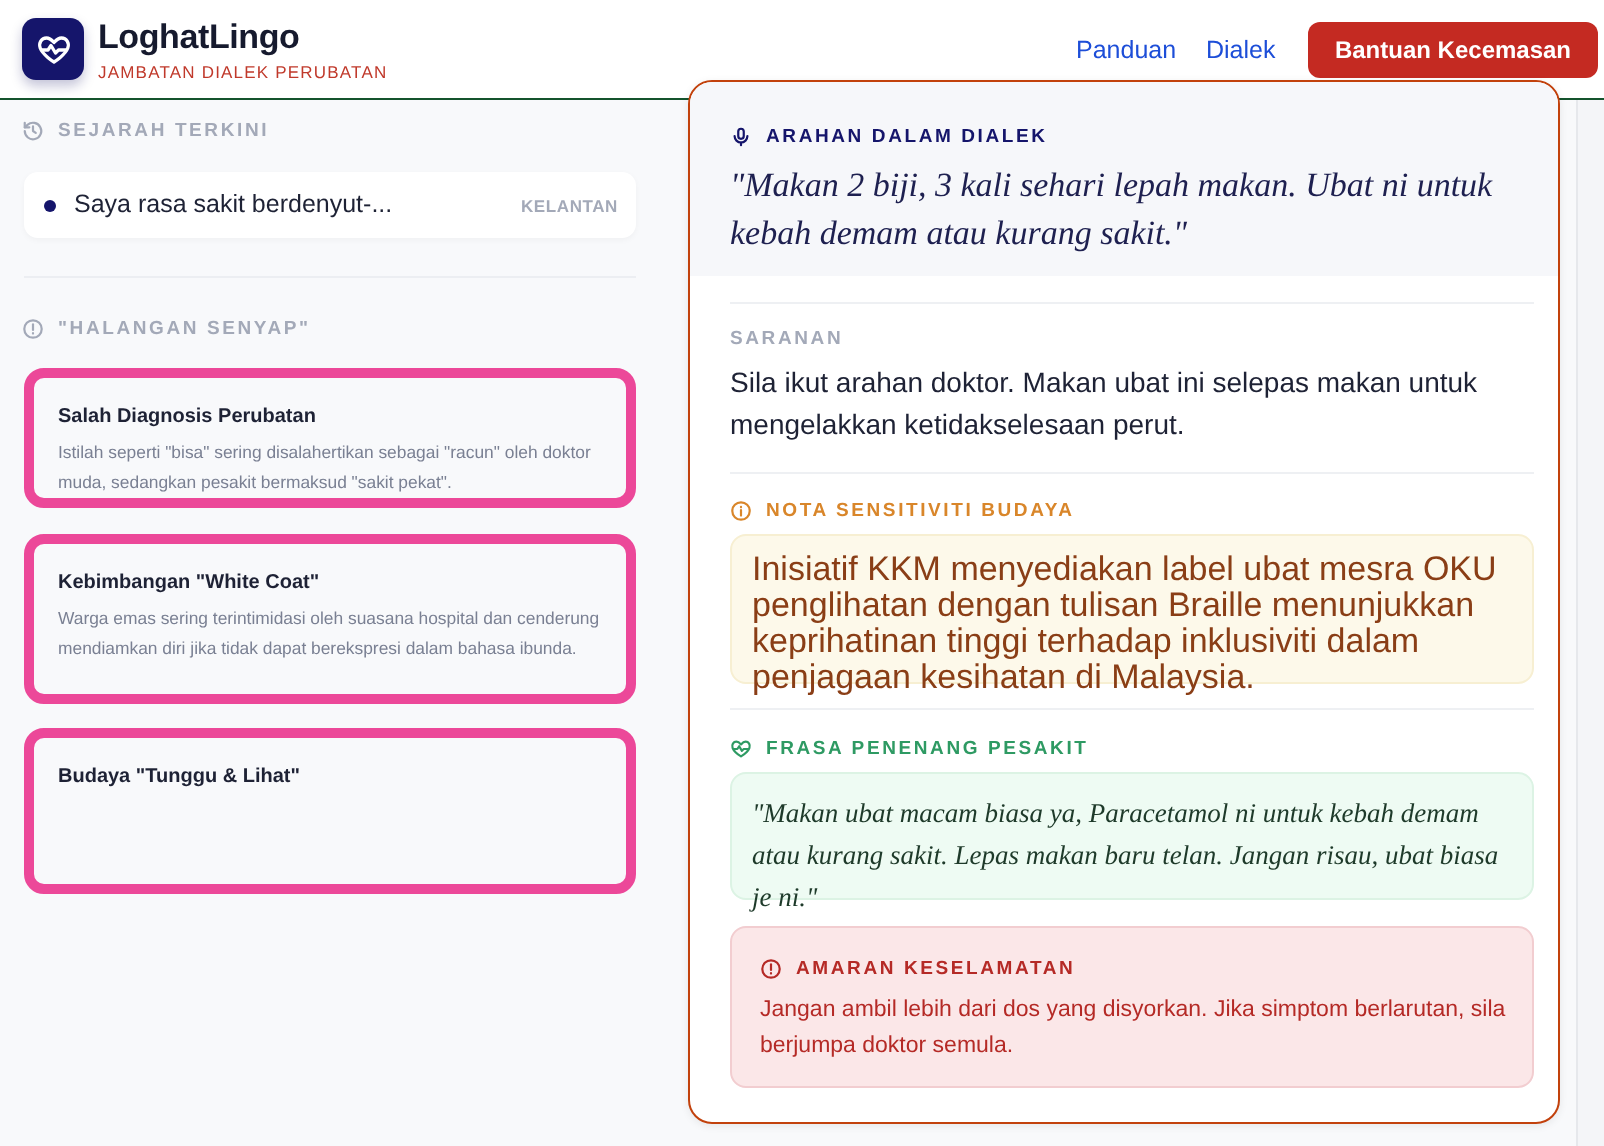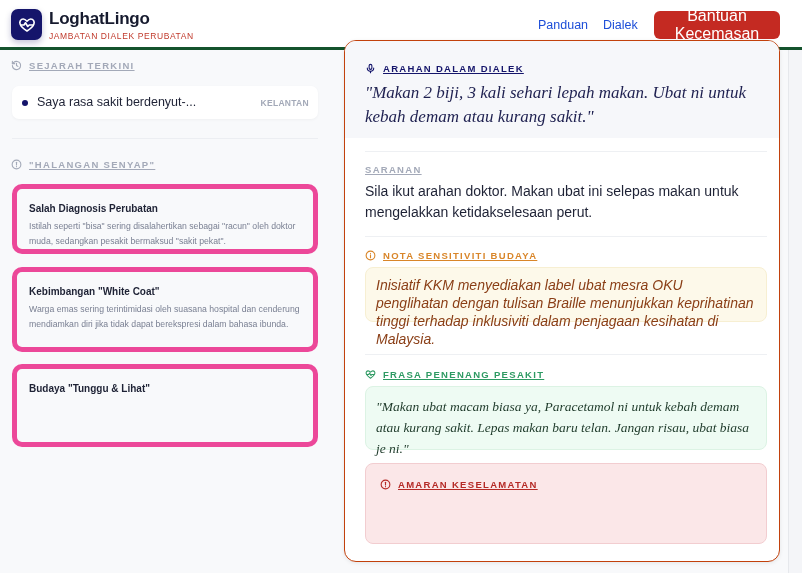--- a/index.html
+++ b/index.html
@@ -1,48 +1,48 @@
 <!DOCTYPE html>
 <html><head>
 <meta charset="utf-8">
 <style>
   * { box-sizing: border-box; margin: 0; padding: 0; }
   html, body { width: 802px; height: 573px; overflow: hidden; }
   body { background: #f8f9fb; font-family: "Liberation Sans", sans-serif; color: #1e2235; position: relative; }
 
-  .header { position: absolute; left: 0; top: 0; width: 802px; height: 50px; background: #ffffff; border-bottom: 3px solid #14532d; }
+  .header { position: absolute; left: 0; top: 0; width: 802px; height: 50px; background: #ffffff; border-bottom: 1px solid #14532d; }
   .logo-box { position: absolute; left: 11px; top: 9px; width: 31px; height: 31px; border-radius: 7px; background: #15156b; box-shadow: 0 3px 6px rgba(20,20,100,0.25); display: flex; align-items: center; justify-content: center; }
   .brand-name { position: absolute; left: 49px; top: 9px; font-size: 17px; font-weight: bold; color: #161a2e; letter-spacing: -0.2px; }
   .brand-sub { position: absolute; left: 49px; top: 31px; font-size: 8.5px; font-weight: normal; color: #c0392b; letter-spacing: 0.6px; }
   .nav-link { position: absolute; top: 18px; font-size: 12.5px; color: #1d4ed8; }
   .nav-panduan { left: 538px; }
   .nav-dialek { left: 603px; }
-  .help-btn { position: absolute; left: 654px; top: 11px; width: 126px; height: 28px; background: #c42a22; color: #fff; border-radius: 6px; font-size: 16px; font-weight: normal; display: flex; align-items: center; justify-content: center; border: none; }
+  .help-btn { position: absolute; left: 654px; top: 11px; width: 145px; height: 28px; background: #c42a22; color: #fff; border-radius: 6px; font-size: 12px; font-weight: bold; display: flex; align-items: center; justify-content: center; border: none; }
 
-  .sec-head { position: absolute; font-size: 9.5px; font-weight: bold; letter-spacing: 1.3px; display: flex; gap: 7px; text-decoration: underline; }
+  .sec-head { position: absolute; font-size: 9.5px; font-weight: bold; letter-spacing: 1.3px; display: flex; gap: 7px; }
   .left-head { color: #a3a9b8; left: 11px; }
   .history-card { position: absolute; left: 12px; top: 86px; width: 306px; height: 33px; background: #fff; border-radius: 7px; box-shadow: 0 1px 3px rgba(0,0,0,0.04); }
   .history-dot { position: absolute; left: 10px; top: 14px; width: 6px; height: 6px; border-radius: 50%; background: #15156b; }
   .history-text { position: absolute; left: 25px; top: 9px; font-size: 12.5px; color: #1e2235; text-align: right; }
   .history-tag { position: absolute; right: 9px; top: 12px; font-size: 8.5px; font-weight: bold; color: #a3a9b8; letter-spacing: 0.3px; }
   .left-divider { position: absolute; left: 12px; top: 138px; width: 306px; height: 1px; background: #eceef2; }
 
   .barrier-card { position: absolute; left: 12px; width: 306px; background: #f8f9fb; border: 5px solid #ec4899; border-radius: 10px; padding: 14px 12px 12px 12px; }
   .barrier-title { font-size: 10px; font-weight: bold; color: #1e2235; margin-bottom: 5px; }
   .barrier-desc { font-size: 8.7px; color: #7a8093; line-height: 15px; }
 
   .main-card { position: absolute; left: 344px; top: 40px; width: 436px; height: 522px; background: #fff; border-radius: 12px; box-shadow: 0 1px 4px rgba(0,0,0,0.08); border: 1px solid #c2410c; overflow: hidden; }
   .dialect-block { position: absolute; left: 0; top: 0; width: 436px; height: 97px; background: #f6f7fa; }
   .dialect-head { left: 20px; top: 22px; color: #15156b; }
   .dialect-quote { position: absolute; left: 20px; top: 40px; width: 400px; font-family: "Liberation Serif", serif; font-style: italic; font-size: 17px; line-height: 24px; color: #1e2050; }
   .divider { position: absolute; left: 20px; width: 402px; height: 1px; background: #eef0f3; }
   .saranan-head { left: 20px; top: 123px; color: #a3a9b8; }
   .saranan-text { position: absolute; left: 20px; top: 140px; width: 400px; font-size: 14px; line-height: 21px; color: #1e2235; }
   .culture-head { left: 20px; top: 209px; color: #d9862a; }
-  .culture-box { position: absolute; left: 20px; top: 226px; width: 402px; height: 55px; background: #fdf9ea; border: 1px solid #f7efd2; border-radius: 8px; padding: 8px 10px; font-size: 14px; font-style: italic; color: #8a3e16; line-height: 18px; }
+  .culture-box { position: absolute; left: 20px; top: 226px; width: 402px; height: 75px; background: #fdf9ea; border: 1px solid #f7efd2; border-radius: 8px; padding: 8px 10px; font-size: 17px; color: #8a3e16; line-height: 18px; }
   .phrase-head { left: 20px; top: 328px; color: #2e9a63; }
   .phrase-box { position: absolute; left: 20px; top: 345px; width: 402px; height: 64px; background: #eefbf3; border: 1px solid #dcf3e4; border-radius: 8px; padding: 9px 10px; font-family: "Liberation Serif", serif; font-style: italic; font-size: 13.5px; color: #1e3a2a; line-height: 21px; }
   .warn-box { position: absolute; left: 20px; top: 422px; width: 402px; height: 81px; background: #fbe7e8; border: 1px solid #f2cdd0; border-radius: 8px; padding-left: 16px; }
   .warn-head { left: 14px; top: 15px; color: #b52a26; }
   .warn-text { position: absolute; left: 14px; top: 32px; width: 380px; font-size: 11.5px; color: #b52a26; line-height: 18px; }
 
   .side-strip { position: absolute; left: 788px; top: 50px; width: 14px; height: 523px; background: #f4f5f8; border-left: 1px solid #e6e8ec; }
 </style>
 </head>
 <body>
@@ -144,16 +144,17 @@
 
   <div class="warn-box">
     <div class="sec-head warn-head">
       <svg width="11" height="11" viewBox="0 0 24 24" fill="none" stroke="#b52a26" stroke-width="2.4" stroke-linecap="round">
         <circle cx="12" cy="12" r="9.5"></circle>
           <path d="M12 7v6"></path>
           <path d="M12 16.5v.5"></path>
       </svg>
       <span>AMARAN KESELAMATAN</span>
     </div>
+    <div class="warn-text">Jangan ambil lebih dari dos yang disyorkan. Jika simptom berlarutan, sila berjumpa doktor semula.</div>
   </div>
 </div>
 
 <div class="side-strip"></div>
 
 </body></html>

